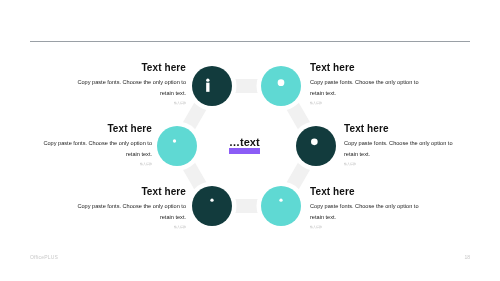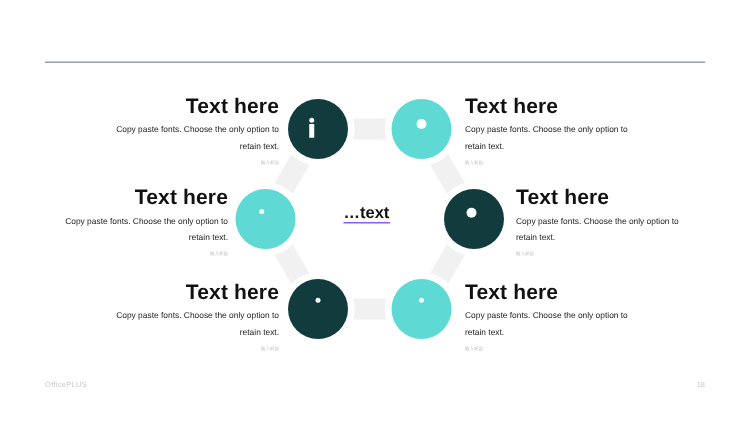--- a/index.html
+++ b/index.html
@@ -5,26 +5,26 @@
   html,body{margin:0;padding:0;}
   body{width:500px;height:281px;background:#ffffff;font-family:"Liberation Sans",sans-serif;overflow:hidden;}
   .slide{position:relative;width:500px;height:281px;background:#fff;}
   .top-rule{position:absolute;left:30px;top:41px;width:440px;height:1px;background:#9aa0a6;}
   .bg-hex{position:absolute;left:0;top:0;width:500px;height:281px;}
   .circle{position:absolute;width:40px;height:40px;border-radius:50%;display:flex;align-items:center;justify-content:center;box-shadow:0 0 0 4px #fff;}
   .dark{background:#123B3D;}
   .teal{background:#5FD9D3;}
   .circle svg{width:20px;height:20px;fill:#fff;}
   .block{position:absolute;width:124px;}
-  .block .title{font-weight:bold;font-size:14px;color:#111;letter-spacing:0.1px;margin:0 0 4px 0;}
+  .block .title{font-weight:bold;font-size:10px;color:#111;letter-spacing:0.1px;margin:0 0 4px 0;}
   .block .body{font-size:5.6px;line-height:1.9;color:#222;margin:0;}
   .block .tiny{font-size:3px;color:#bbb;margin-top:3px;}
   .right-al{text-align:right;}
   .left-al{text-align:left;}
-  .center-text{position:absolute;font-weight:bold;font-size:11px;color:#111;border-bottom:1px solid #8b5cf6;}
+  .center-text{position:absolute;font-weight:bold;font-size:11px;color:#111;border-bottom:6px solid #8b5cf6;}
   .footer-logo{position:absolute;left:30px;top:254px;font-size:5px;color:#c8c8c8;letter-spacing:0.2px;}
   .page-num{position:absolute;right:30px;top:254px;font-size:5px;color:#c8c8c8;}
 </style>
 </head>
 <body>
 
 <div class="slide">
   <div class="top-rule"></div>
 
   <svg class="bg-hex" viewBox="0 0 500 281">

